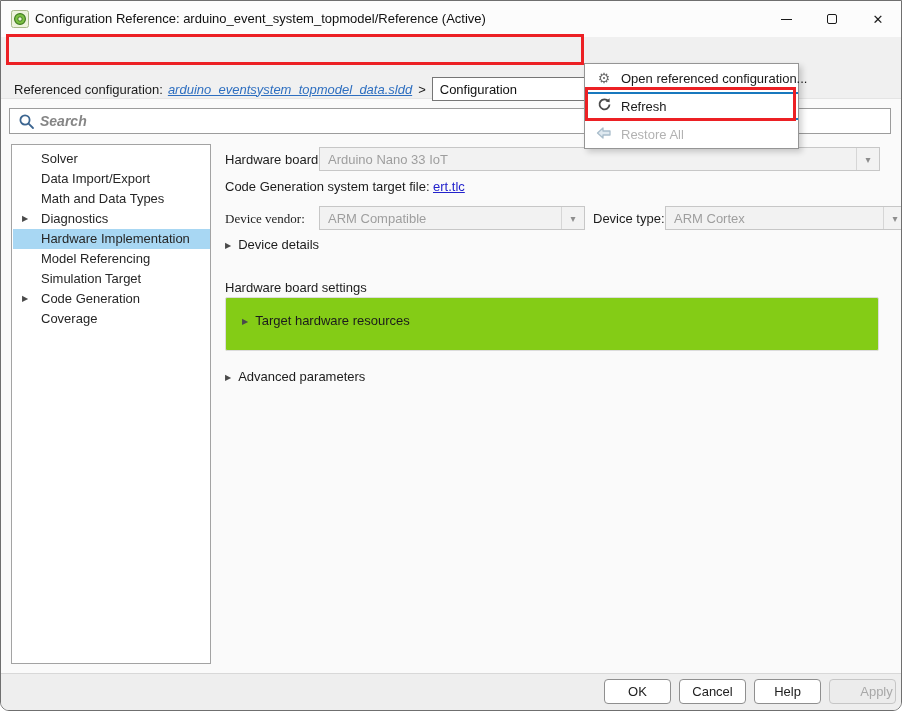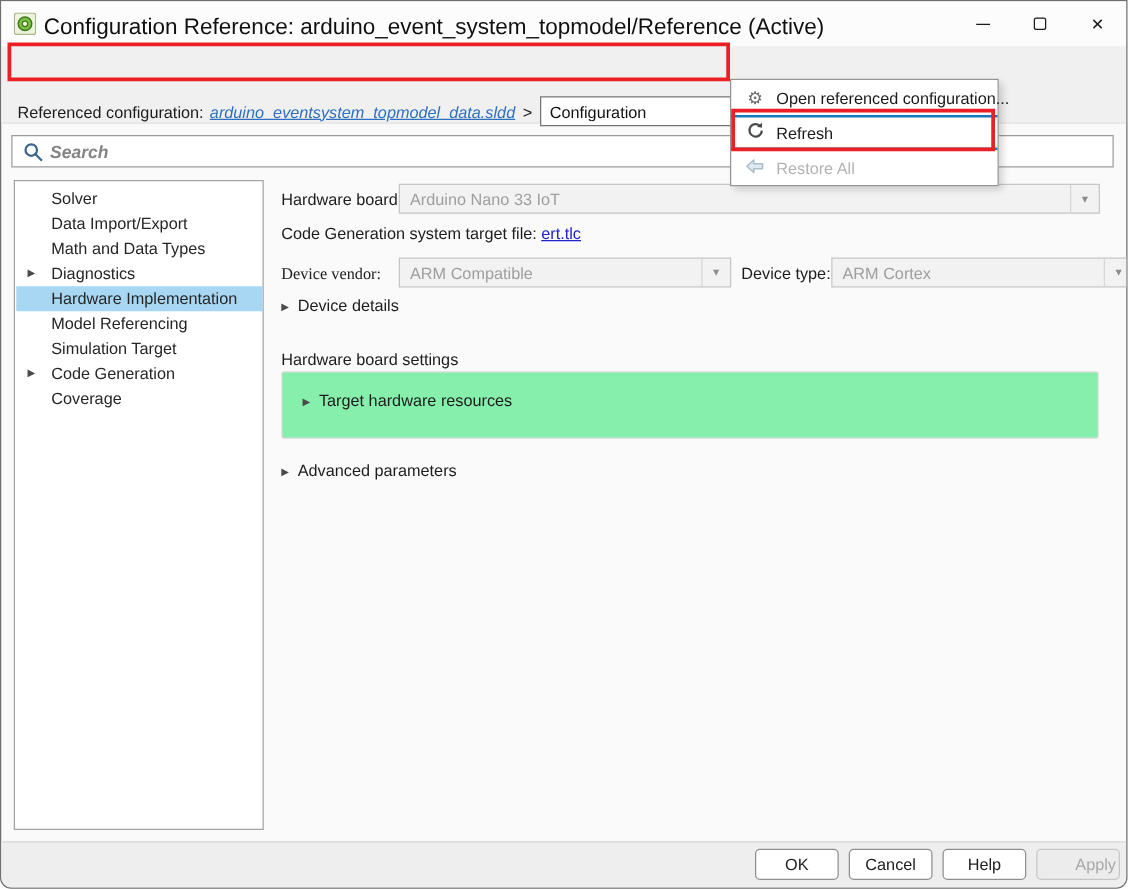--- a/index.html
+++ b/index.html
@@ -3,21 +3,21 @@
 <meta charset="utf-8">
 <style>
   * { margin:0; padding:0; box-sizing:border-box; }
   html,body { width:902px; height:711px; background:#ffffff; font-family:"Liberation Sans","DejaVu Sans",sans-serif; }
   #win { position:absolute; left:0; top:0; width:902px; height:711px; background:#fafafa;
          border:1px solid #6f6f6f; border-radius:0 0 9px 9px; overflow:hidden; }
 
   
   .titlebar { position:absolute; left:0; top:0; width:100%; height:36px; background:#fcfcfc; }
   .app-icon { position:absolute; left:10px; top:9px; width:18px; height:18px; }
-  .title-text { position:absolute; left:34px; top:10px; font-size:18px; color:#101010; white-space:nowrap; }
+  .title-text { position:absolute; left:34px; top:10px; font-size:13px; color:#101010; white-space:nowrap; }
   .win-controls { position:absolute; right:0; top:0; height:36px; display:flex; }
   .win-btn { width:46px; height:36px; display:flex; align-items:center; justify-content:center; color:#1a1a1a; }
   .min-glyph { display:block; width:11px; border-top:1.4px solid #1a1a1a; }
   .max-glyph { display:block; width:10px; height:10px; border:1.3px solid #1a1a1a; border-radius:2px; }
   .close-glyph { font-size:13px; line-height:13px; }
 
   
   .toolbar { position:absolute; left:0; top:36px; width:100%; height:62px; background:#f0f0f0; border-bottom:1px solid #e4e4e4; }
   .ref-row { position:absolute; left:13px; top:40px; height:24px; display:flex; align-items:center; font-size:13px; color:#1c1c1c; white-space:nowrap; }
   .ref-link { color:#2e6fc0; text-decoration:underline; margin-left:5px;font-style:italic; }
@@ -62,21 +62,21 @@
   .tree-item .t-label { position:absolute; left:28px; top:0; }
   .tree-item.sel { background:#a8d7f3; }
   .lbl { position:absolute; font-size:13px; color:#1c1c1c; white-space:nowrap; }
   .dcombo { position:absolute; height:24px; background:#f2f2f2; border:1px solid #c7c7c7; font-size:13px; color:#9e9e9e; }
   .dcombo .val { position:absolute; left:8px; top:4px; white-space:nowrap; }
   .dcombo .arrow-btn { position:absolute; right:0; top:0; width:23px; height:100%; border-left:1px solid #d6d6d6;
                        display:flex; align-items:center; justify-content:center; color:#8d8d8d; font-size:10px; }
   .tlc-link { color:#2222cc; text-decoration:underline; }
   .sec-row { position:absolute; font-size:13px; color:#1c1c1c; white-space:nowrap; }
   .sec-row .s-arrow { font-size:8px; color:#4a4a4a; margin-right:7px; vertical-align:1px; }
-  .groupbox { position:absolute; left:224px; top:296px; width:654px; height:54px; background:#86efac; border:1px solid #dcdcdc; border-radius:2px; }
+  .groupbox { position:absolute; left:224px; top:296px; width:654px; height:54px; background:#84cc16; border:1px solid #dcdcdc; border-radius:2px; }
 
   
   .footer { position:absolute; left:0; bottom:0; width:100%; height:37px; background:#eeeeee; border-top:1px solid #d8d8d8; }
   .btn { position:absolute; top:5px; width:67px; height:25px; background:#ffffff; border:1px solid #8f8f8f; border-radius:4px;
          font-size:13px; color:#202020; display:flex; align-items:center; justify-content:center; }
   .btn.disabled { background:#ececec; border-color:#c6c6c6; color:#a8a8a8;padding-left:28px; }
 </style>
 </head>
 <body>
 

